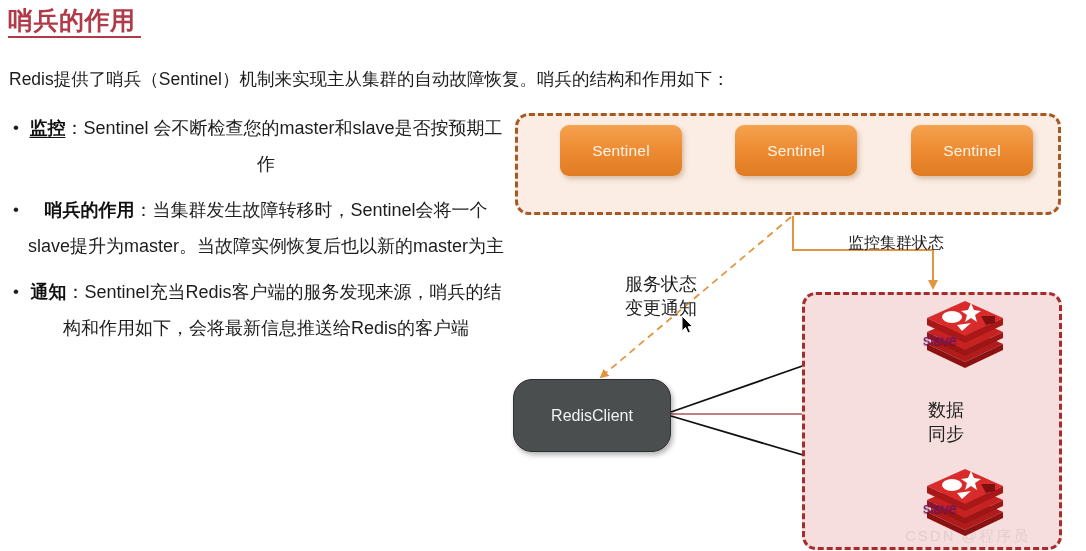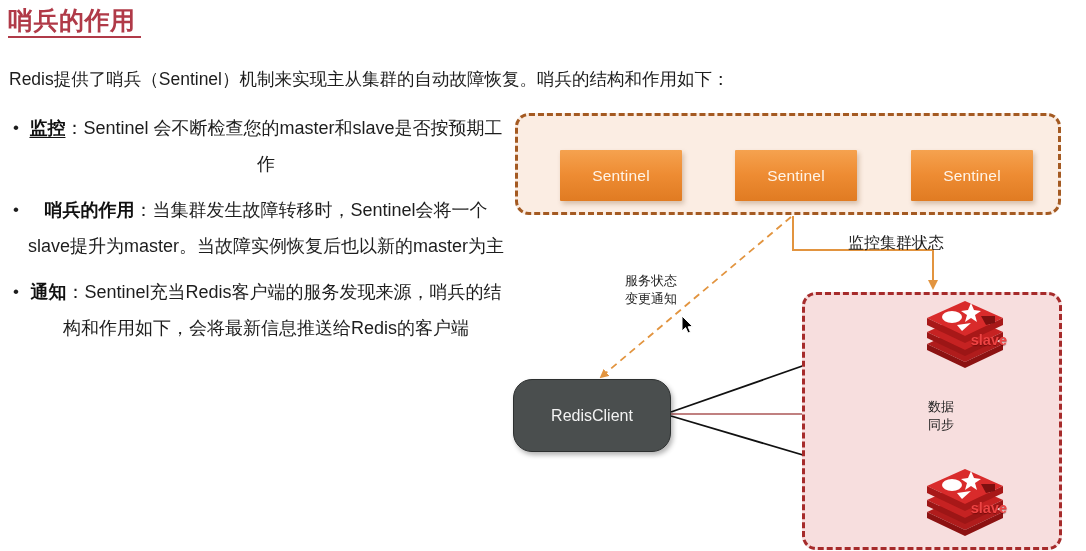--- a/index.html
+++ b/index.html
@@ -104,24 +104,24 @@
     top: 113px;
     width: 546px;
     height: 102px;
     background: #FBEDE3;
     border: 3px dashed #A45A22;
     border-radius: 14px;
     box-sizing: border-box;
   }
   .sentinel-node {
     position: absolute;
-    top: 34px;
+    top: 9px;
     width: 122px;
     height: 51px;
-    border-radius: 1px;
+    border-radius: 9px;
     background: linear-gradient(180deg, #F5A24F 0%, #EE8C33 48%, #E07B22 100%);
     box-shadow: 2px 3px 5px rgba(120,70,20,0.28);
     color: #FFF4E8;
     font-size: 15.5px;
     display: flex;
     align-items: center;
     justify-content: center;
     letter-spacing: 0.2px;
   }
   #sentinel-node-1 { left: 42px; }
@@ -166,34 +166,33 @@
     height: 76px;
   }
   #node-slave-top   { left: 923px; top: 294px; }
   #node-master      { left: 820px; top: 381px; }
   #node-slave-bottom{ left: 923px; top: 462px; }
   .redis-node svg { display: block; }
   .redis-node-label {
     position: absolute;
     left: 0;
     width: 84px;
-    text-align: right;
+    text-align: left;
     top: 38px;
-    color: #ef4444;
+    color: #701a75;
     font-size: 14.5px;
     text-shadow: 0 1px 1px rgba(90,0,0,0.55);
     pointer-events: none;
-    font-weight: bold;
   }
   #node-master .redis-node-label { font-size: 15px; top: 37px; }
 
   
   .diagram-label {
     position: absolute;
-    font-size: 13px;
+    font-size: 18px;
     line-height: 1.35;
     color: #1d1d1d;
     white-space: pre-line;
   }
   #label-monitor-cluster { left: 848px; top: 232px; font-size: 16px; }
   #label-service-notify  { left: 625px; top: 272px; }
   #label-data-sync       { left: 928px; top: 398px; text-align: center; }
 
   
   #mouse-cursor {
@@ -330,14 +329,15 @@
   <div class="diagram-label" id="label-service-notify">服务状态
 变更通知</div>
 
   <div class="diagram-label" id="label-data-sync">数据
 同步</div>
 
   <svg id="mouse-cursor" viewBox="0 0 13 19">
     <path d="M1,1 L1,16 L4.6,12.6 L7,18 L9.4,17 L7.1,11.8 L11.6,11.5 Z" fill="#000000" stroke="#ffffff" stroke-width="1"></path>
   </svg>
 
+  <div id="watermark">CSDN @程序员</div>
 
 </div>
 
 </body></html>

